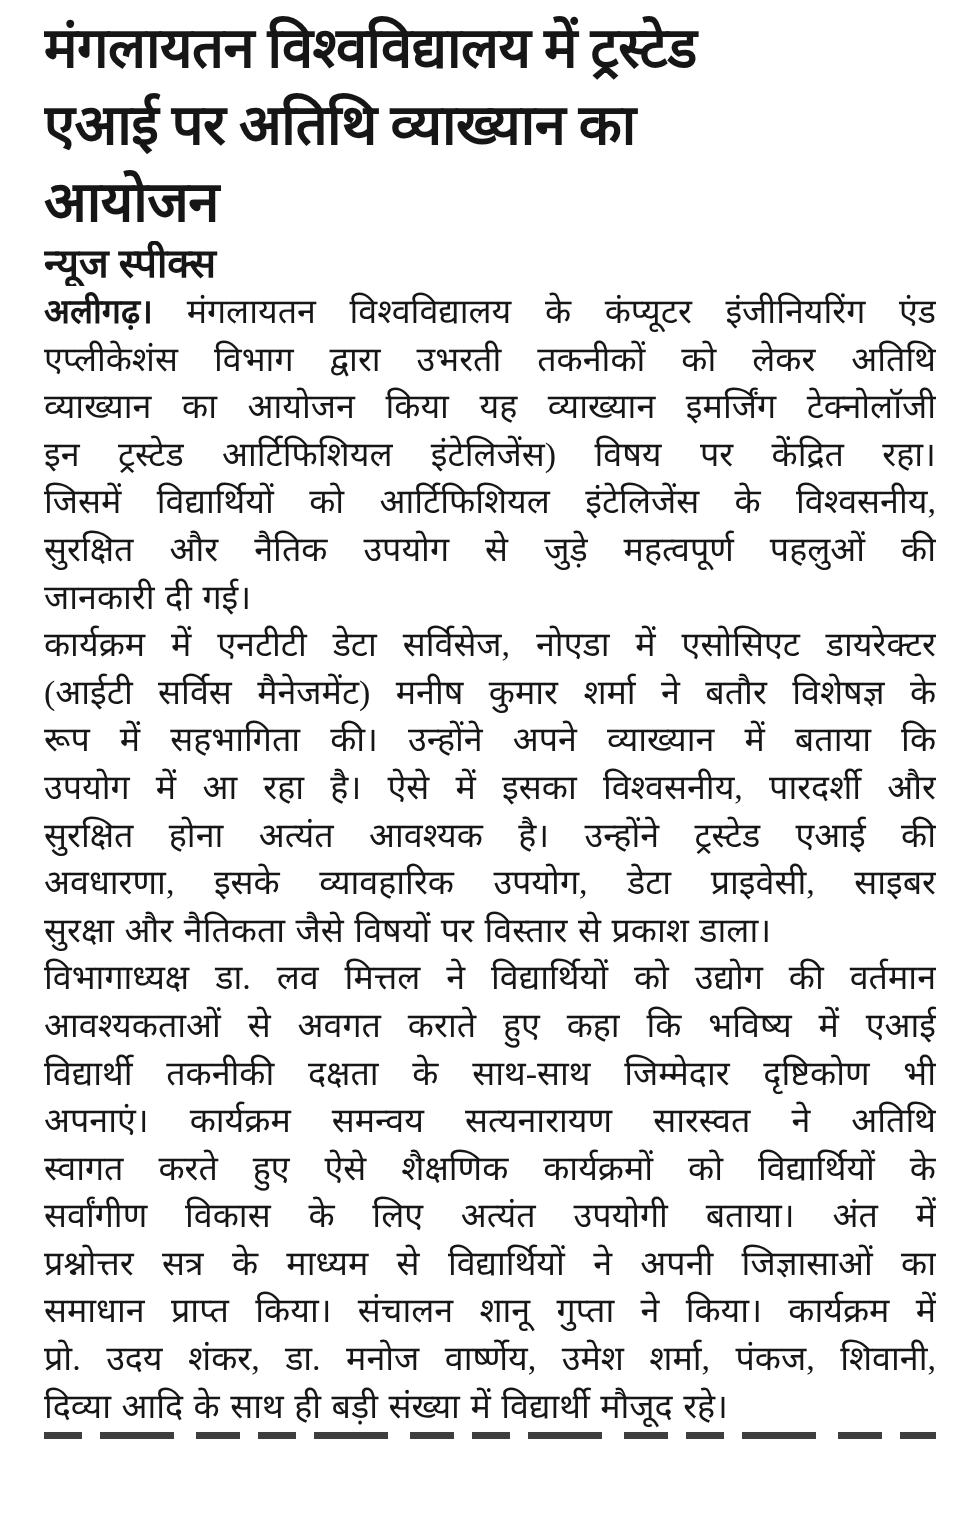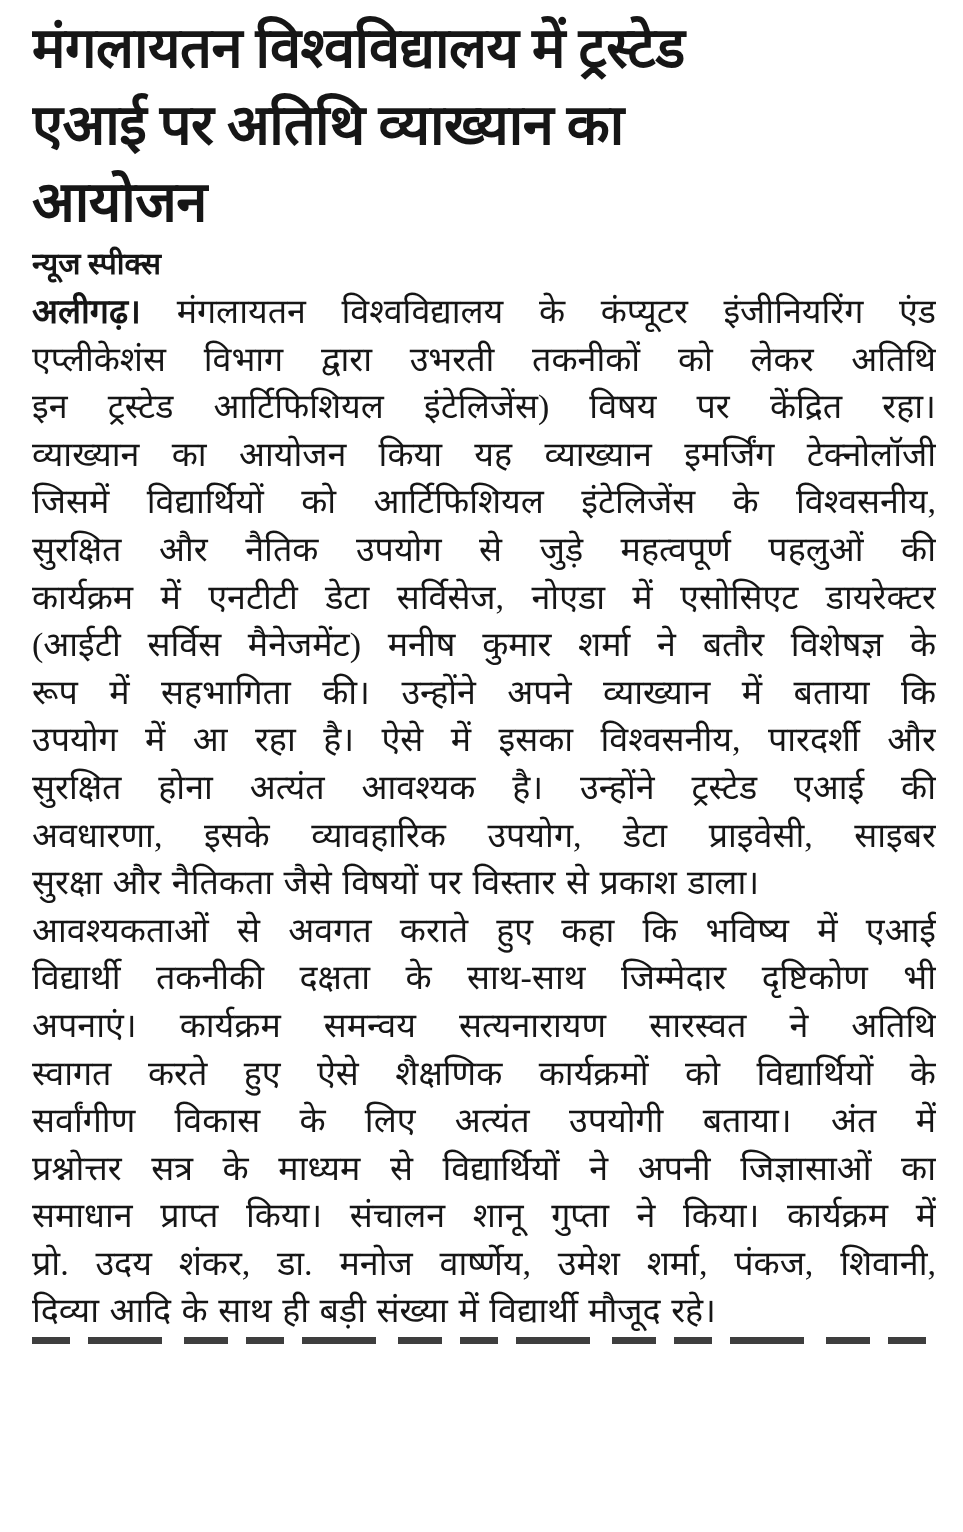--- a/index.html
+++ b/index.html
@@ -12,34 +12,34 @@
     height: 1532px;
     overflow: hidden;
     color: #161616;
     font-family: "Liberation Serif", "DejaVu Serif", serif;
     -webkit-font-smoothing: antialiased;
   }
   .sheet {
     box-sizing: border-box;
     width: 963px;
     height: 1532px;
-    padding: 10px 27px 0 32px;
+    padding: 10px 27px 0 44px;
     background: #ffffff;
   }
   .headline { font-weight: 700; }
   .headline .headline-line {
     font-size: 56px;
     line-height: 77px;
     height: 77px;
     white-space: nowrap;
     overflow: hidden;
     letter-spacing: -0.5px;
   }
   .byline {
-    font-size: 30px;
+    font-size: 40px;
     font-weight: 700;
     line-height: 45px;
     height: 45px;
     overflow: hidden;
   }
   .article-body { margin-top: 2px; }
   .para { margin: 0; }
   .line {
     font-size: 34px;
     line-height: 47.6px;
@@ -79,35 +79,37 @@
       <div class="headline-line">एआई पर अतिथि व्याख्यान का</div>
       <div class="headline-line">आयोजन</div>
     </div>
 
   <div class="byline">न्यूज स्पीक्स</div>
 
   <div class="article-body">
       <div class="para">
         <div class="line"><b class="lead">अलीगढ़।</b> मंगलायतन विश्वविद्यालय के कंप्यूटर इंजीनियरिंग एंड</div>
         <div class="line">एप्लीकेशंस विभाग द्वारा उभरती तकनीकों को लेकर अतिथि</div>
+        <div class="line">व्याख्यान का आयोजन किया यह व्याख्यान इमर्जिंग टेक्नोलॉजी</div>
         <div class="line">इन ट्रस्टेड आर्टिफिशियल इंटेलिजेंस) विषय पर केंद्रित रहा।</div>
-        <div class="line">व्याख्यान का आयोजन किया यह व्याख्यान इमर्जिंग टेक्नोलॉजी</div>
         <div class="line">जिसमें विद्यार्थियों को आर्टिफिशियल इंटेलिजेंस के विश्वसनीय,</div>
         <div class="line">सुरक्षित और नैतिक उपयोग से जुड़े महत्वपूर्ण पहलुओं की</div>
+        <div class="line para-last">जानकारी दी गई।</div>
       </div>
       <div class="para">
         <div class="line">कार्यक्रम में एनटीटी डेटा सर्विसेज, नोएडा में एसोसिएट डायरेक्टर</div>
         <div class="line">(आईटी सर्विस मैनेजमेंट) मनीष कुमार शर्मा ने बतौर विशेषज्ञ के</div>
         <div class="line">रूप में सहभागिता की। उन्होंने अपने व्याख्यान में बताया कि</div>
         <div class="line">उपयोग में आ रहा है। ऐसे में इसका विश्वसनीय, पारदर्शी और</div>
         <div class="line">सुरक्षित होना अत्यंत आवश्यक है। उन्होंने ट्रस्टेड एआई की</div>
         <div class="line">अवधारणा, इसके व्यावहारिक उपयोग, डेटा प्राइवेसी, साइबर</div>
         <div class="line para-last">सुरक्षा और नैतिकता जैसे विषयों पर विस्तार से प्रकाश डाला।</div>
       </div>
       <div class="para">
+        <div class="line">विभागाध्यक्ष डा. लव मित्तल ने विद्यार्थियों को उद्योग की वर्तमान</div>
         <div class="line">आवश्यकताओं से अवगत कराते हुए कहा कि भविष्य में एआई</div>
         <div class="line">विद्यार्थी तकनीकी दक्षता के साथ-साथ जिम्मेदार दृष्टिकोण भी</div>
         <div class="line">अपनाएं। कार्यक्रम समन्वय सत्यनारायण सारस्वत ने अतिथि</div>
         <div class="line">स्वागत करते हुए ऐसे शैक्षणिक कार्यक्रमों को विद्यार्थियों के</div>
         <div class="line">सर्वांगीण विकास के लिए अत्यंत उपयोगी बताया। अंत में</div>
         <div class="line">प्रश्नोत्तर सत्र के माध्यम से विद्यार्थियों ने अपनी जिज्ञासाओं का</div>
         <div class="line">समाधान प्राप्त किया। संचालन शानू गुप्ता ने किया। कार्यक्रम में</div>
         <div class="line">प्रो. उदय शंकर, डा. मनोज वार्ष्णेय, उमेश शर्मा, पंकज, शिवानी,</div>
         <div class="line para-last">दिव्या आदि के साथ ही बड़ी संख्या में विद्यार्थी मौजूद रहे।</div>
       </div>

